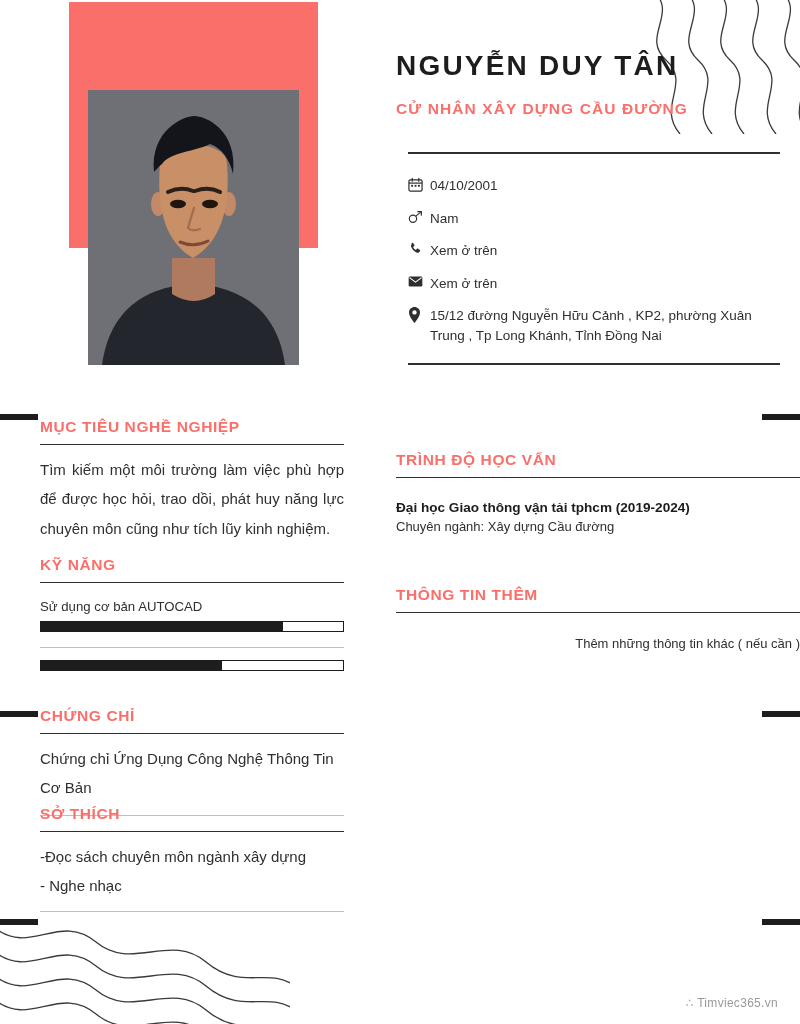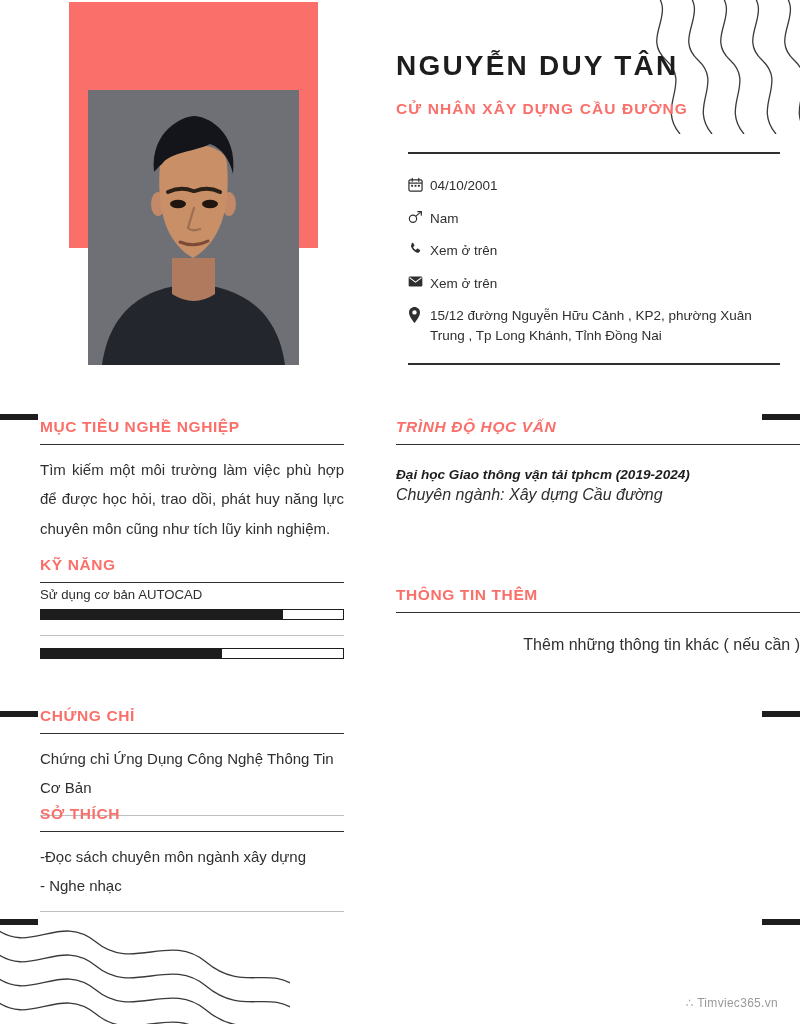--- a/index.html
+++ b/index.html
@@ -115,21 +115,21 @@
     position: relative;
     height: 11px;
     border: 1.5px solid #1d1d1d;
     background: #ffffff;
   }
   .bar > i { display: block; height: 100%; background: #1d1d1d; }
 
   
   .right { position: absolute; left: 396px; width: 404px; }
   .edu-title { font-size: 13.6px; font-weight: bold; color: #1d1d1d; }
-  .edu-sub { font-size: 16px; color: #2f2f2f; margin-top: 4px; }
+  .edu-sub { font-size: 13px; color: #2f2f2f; margin-top: 4px; }
 
   
   .footer {
     position: absolute;
     right: 22px; bottom: 14px;
     font-size: 12px;
     color: #9a9a9a;
     letter-spacing: 0.3px;
   }
 </style>
@@ -257,21 +257,21 @@
   <div class="left" style="top:418px;">
     <div class="sec-title">MỤC TIÊU NGHỀ NGHIỆP</div>
     <div class="rule" style="margin-top:8px;"></div>
     <div class="body-txt" style="margin-top:10px;">Tìm kiếm một môi trường làm việc phù hợp để được học hỏi, trao dồi, phát huy năng lực chuyên môn cũng như tích lũy kinh nghiệm.</div>
   </div>
 
   <div class="left" style="top:556px;">
     <div class="sec-title">KỸ NĂNG</div>
     <div class="rule" style="margin-top:8px;"></div>
 
-    <div style="margin-top:4px;">
+    <div style="margin-top:16px;">
       <div class="skill-label">Sử dụng cơ bản AUTOCAD</div>
       <div class="bar">
           <i style="width:80%"></i>
         </div>
     </div>
 
     <div class="rule-thin" style="margin-top:15px;"></div>
 
     <div style="margin-top:12px;">
       <div class="bar">
@@ -288,21 +288,21 @@
   </div>
 
   <div class="left" style="top:805px;">
     <div class="sec-title">SỞ THÍCH</div>
     <div class="rule" style="margin-top:8px;"></div>
     <div class="body-txt" style="margin-top:10px; text-align:left;">-Đọc sách chuyên môn ngành xây dựng</div>
     <div class="body-txt" style="text-align:left;">- Nghe nhạc</div>
     <div class="rule-thin" style="margin-top:10px;"></div>
   </div>
 
-  <div class="right" style="top:418px;font-style:italic;">
+  <div class="right" style="top:451px;">
     <div class="sec-title">TRÌNH ĐỘ HỌC VẤN</div>
     <div class="rule" style="margin-top:8px;"></div>
     <div class="edu-title" style="margin-top:22px;">Đại học Giao thông vận tải tphcm (2019-2024)</div>
     <div class="edu-sub">Chuyên ngành: Xây dựng Cầu đường</div>
   </div>
 
   <div class="right" style="top:586px;">
     <div class="sec-title">THÔNG TIN THÊM</div>
     <div class="rule" style="margin-top:8px;"></div>
     <div class="edu-sub" style="margin-top:23px;text-align:right;">Thêm những thông tin khác ( nếu cần )</div>

